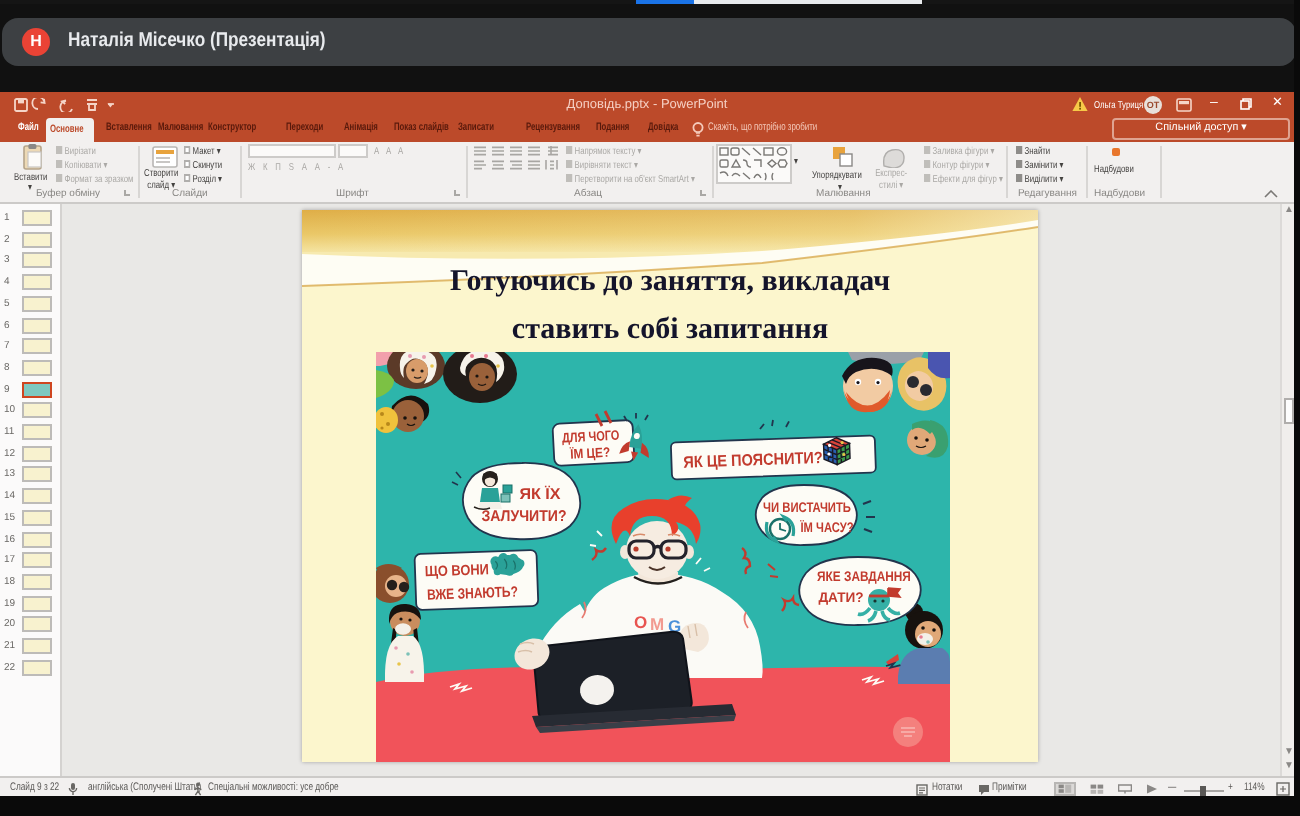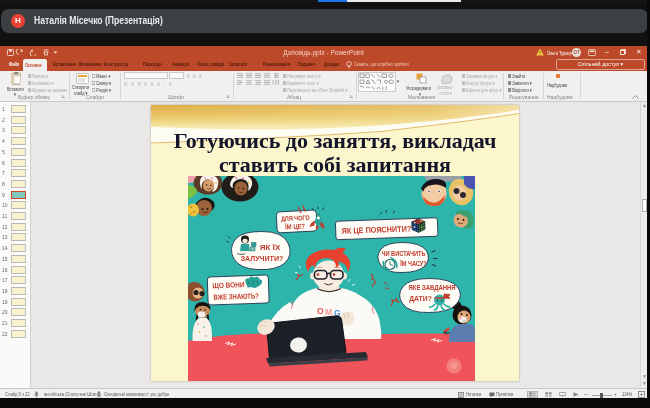--- a/index.html
+++ b/index.html
@@ -51,21 +51,21 @@
 .thumb.sel { border:1.5px solid #cf4520; background:#7ec8c0; }
 .tnum { position:absolute; left:2px; font-size:5px; color:#6a6865; }
 #canvas { position:absolute; left:32px; top:0; width:608px; height:286px; }
 #vscroll { position:absolute; left:640px; top:0; width:7px; height:286px; background:#f0eeec; border-left:1px solid #dcdad8; }
 #vthumb { position:absolute; left:1px; top:97px; width:5px; height:13px; background:#fdfdfd; border:1px solid #b0aeac; }
 .varrow { position:absolute; left:1px; width:5px; height:5px; color:#8a8886; font-size:5px; line-height:5px; text-align:center; }
 
 
 #slide { position:absolute; left:119px; top:3px; width:368px; height:276px; background:#fcf6cd; box-shadow:0 0 2px rgba(0,0,0,0.3); overflow:hidden; }
 #slidebgwave { position:absolute; left:0; top:0; }
-#slide .title { position:absolute; left:0; top:24px; width:368px; text-align:center; font-family:"Liberation Serif", serif; font-weight:bold; font-size:22px; line-height:24px; color:#14142b; }
+#slide .title { position:absolute; left:0; top:24px; width:368px; text-align:center; font-family:"Liberation Serif", serif; font-weight:bold; font-size:15px; line-height:24px; color:#14142b; }
 #illus { position:absolute; left:37px; top:71px; }
 
 
 #statusbar { position:absolute; left:0; top:342px; width:647px; height:10px; background:#f2f0ef; border-top:1px solid #cccac8; font-size:5.5px; color:#5a5856; }
 #statusbar span { position:absolute; top:2px; white-space:nowrap; transform:scaleX(0.75); transform-origin:0 50%; }
 .vicon { position:absolute; top:1.5px; width:11px; height:7px; }
 
 #rightblack { left:647px; top:0; width:3px; height:408px; background:#0a0a0a; }
 #botblack { left:0; top:398px; width:650px; height:10px; background:#0a0a0a; }
 </style>

